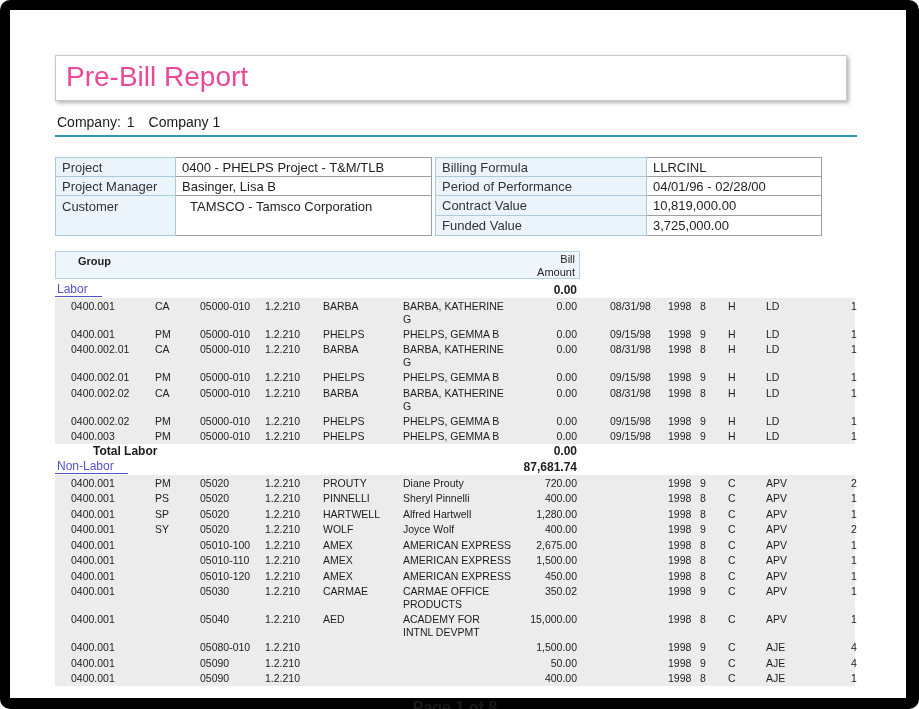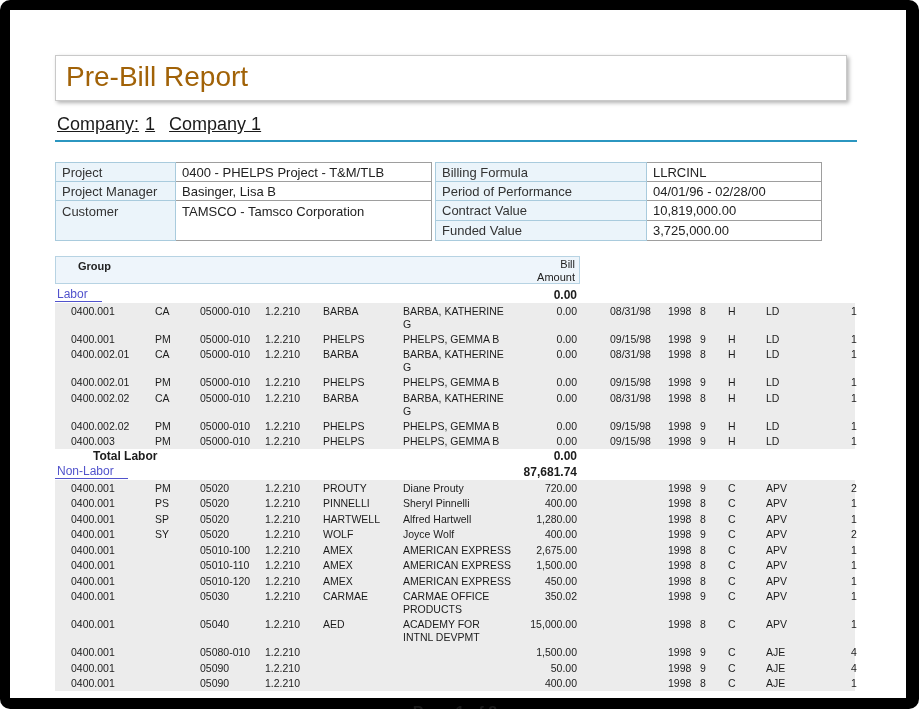--- a/index.html
+++ b/index.html
@@ -5,38 +5,38 @@
   * { box-sizing: border-box; }
   html,body { margin:0; padding:0; background:#ffffff; font-family:"Liberation Sans", sans-serif; }
   :root { --accent:#2b96c0; --link:#5153cc; --row-gray:#ececec; --lbl-bg:#ebf4fa; --lbl-border:#a9cbdd; --val-border:#9e9e9e; --hdr-bg:#eef5fb; --hdr-border:#b7d3e3; }
 
   .frame { width:919px; height:709px; background:#000; border-radius:10px; position:relative; overflow:hidden; }
   .page  { position:absolute; left:10px; top:10px; width:896px; height:688px; background:#fff; }
 
   .title-box { margin:45px 0 0 45px; width:792px; height:46px; background:#fff;
                border:1px solid #c9c9c9; box-shadow:2px 2px 4px rgba(0,0,0,0.30);
                display:flex; align-items:center; }
-  .title-box h1 { font-size:28px; font-weight:400; color:#a16207; margin:0 0 2px 10px; }
+  .title-box h1 { font-size:28px; font-weight:400; color:#ec4899; margin:0 0 2px 10px; }
 
   .company-row { margin:13px 0 0 45px; width:802px; border-bottom:2px solid var(--accent);
-                 padding:0 0 5px 2px; font-size:18px; color:#1a1a1a;text-decoration:underline; }
+                 padding:0 0 5px 2px; font-size:14px; color:#1a1a1a; }
   .company-row span { margin-right:6px; }
 
   .info-section { display:flex; margin:20px 0 0 45px; gap:3px; align-items:flex-start; }
   table.info-table { border-collapse:collapse; font-size:13px; }
   td.lbl { background:var(--lbl-bg); border:1px solid var(--lbl-border); color:#333;
            padding:1px 4px 1px 6px; vertical-align:middle; }
   td.val { background:#fff; border:1px solid var(--val-border); color:#222;
            padding:1px 4px 1px 6px; vertical-align:middle; white-space:nowrap; }
   .t-left td.lbl { width:120px; } .t-left td.val { width:256px; }
   .t-right td.lbl { width:211px; } .t-right td.val { width:175px; }
   .t-left tr, .t-right tr { height:19px; }
   .t-left tr.tall { height:40px; }
   .t-left tr.tall td { vertical-align:top; padding-top:3px; }
-  .t-left tr.tall td.val { padding-left:6px; }
+  .t-left tr.tall td.val { padding-left:14px; }
 
   .group-header { margin:15px 0 0 45px; width:525px; height:28px; background:var(--hdr-bg);
                   border:1px solid var(--hdr-border); position:relative; font-size:11px; color:#222; }
   .group-label { position:absolute; left:22px; top:3px;font-weight:bold; }
   .bill-header { position:absolute; right:4px; top:1px; text-align:right; line-height:13px; }
 
   #detail-rows { margin-top:3px; }
   .drow { display:grid; grid-template-columns:100px 45px 65px 58px 80px 112px 62px 83px 40px 28px 38px 45px 44px;
           width:800px; margin-left:45px; min-height:15.5px; font-size:10.5px; color:#1c1c1c; }
   .drow.gray { background:var(--row-gray); }

